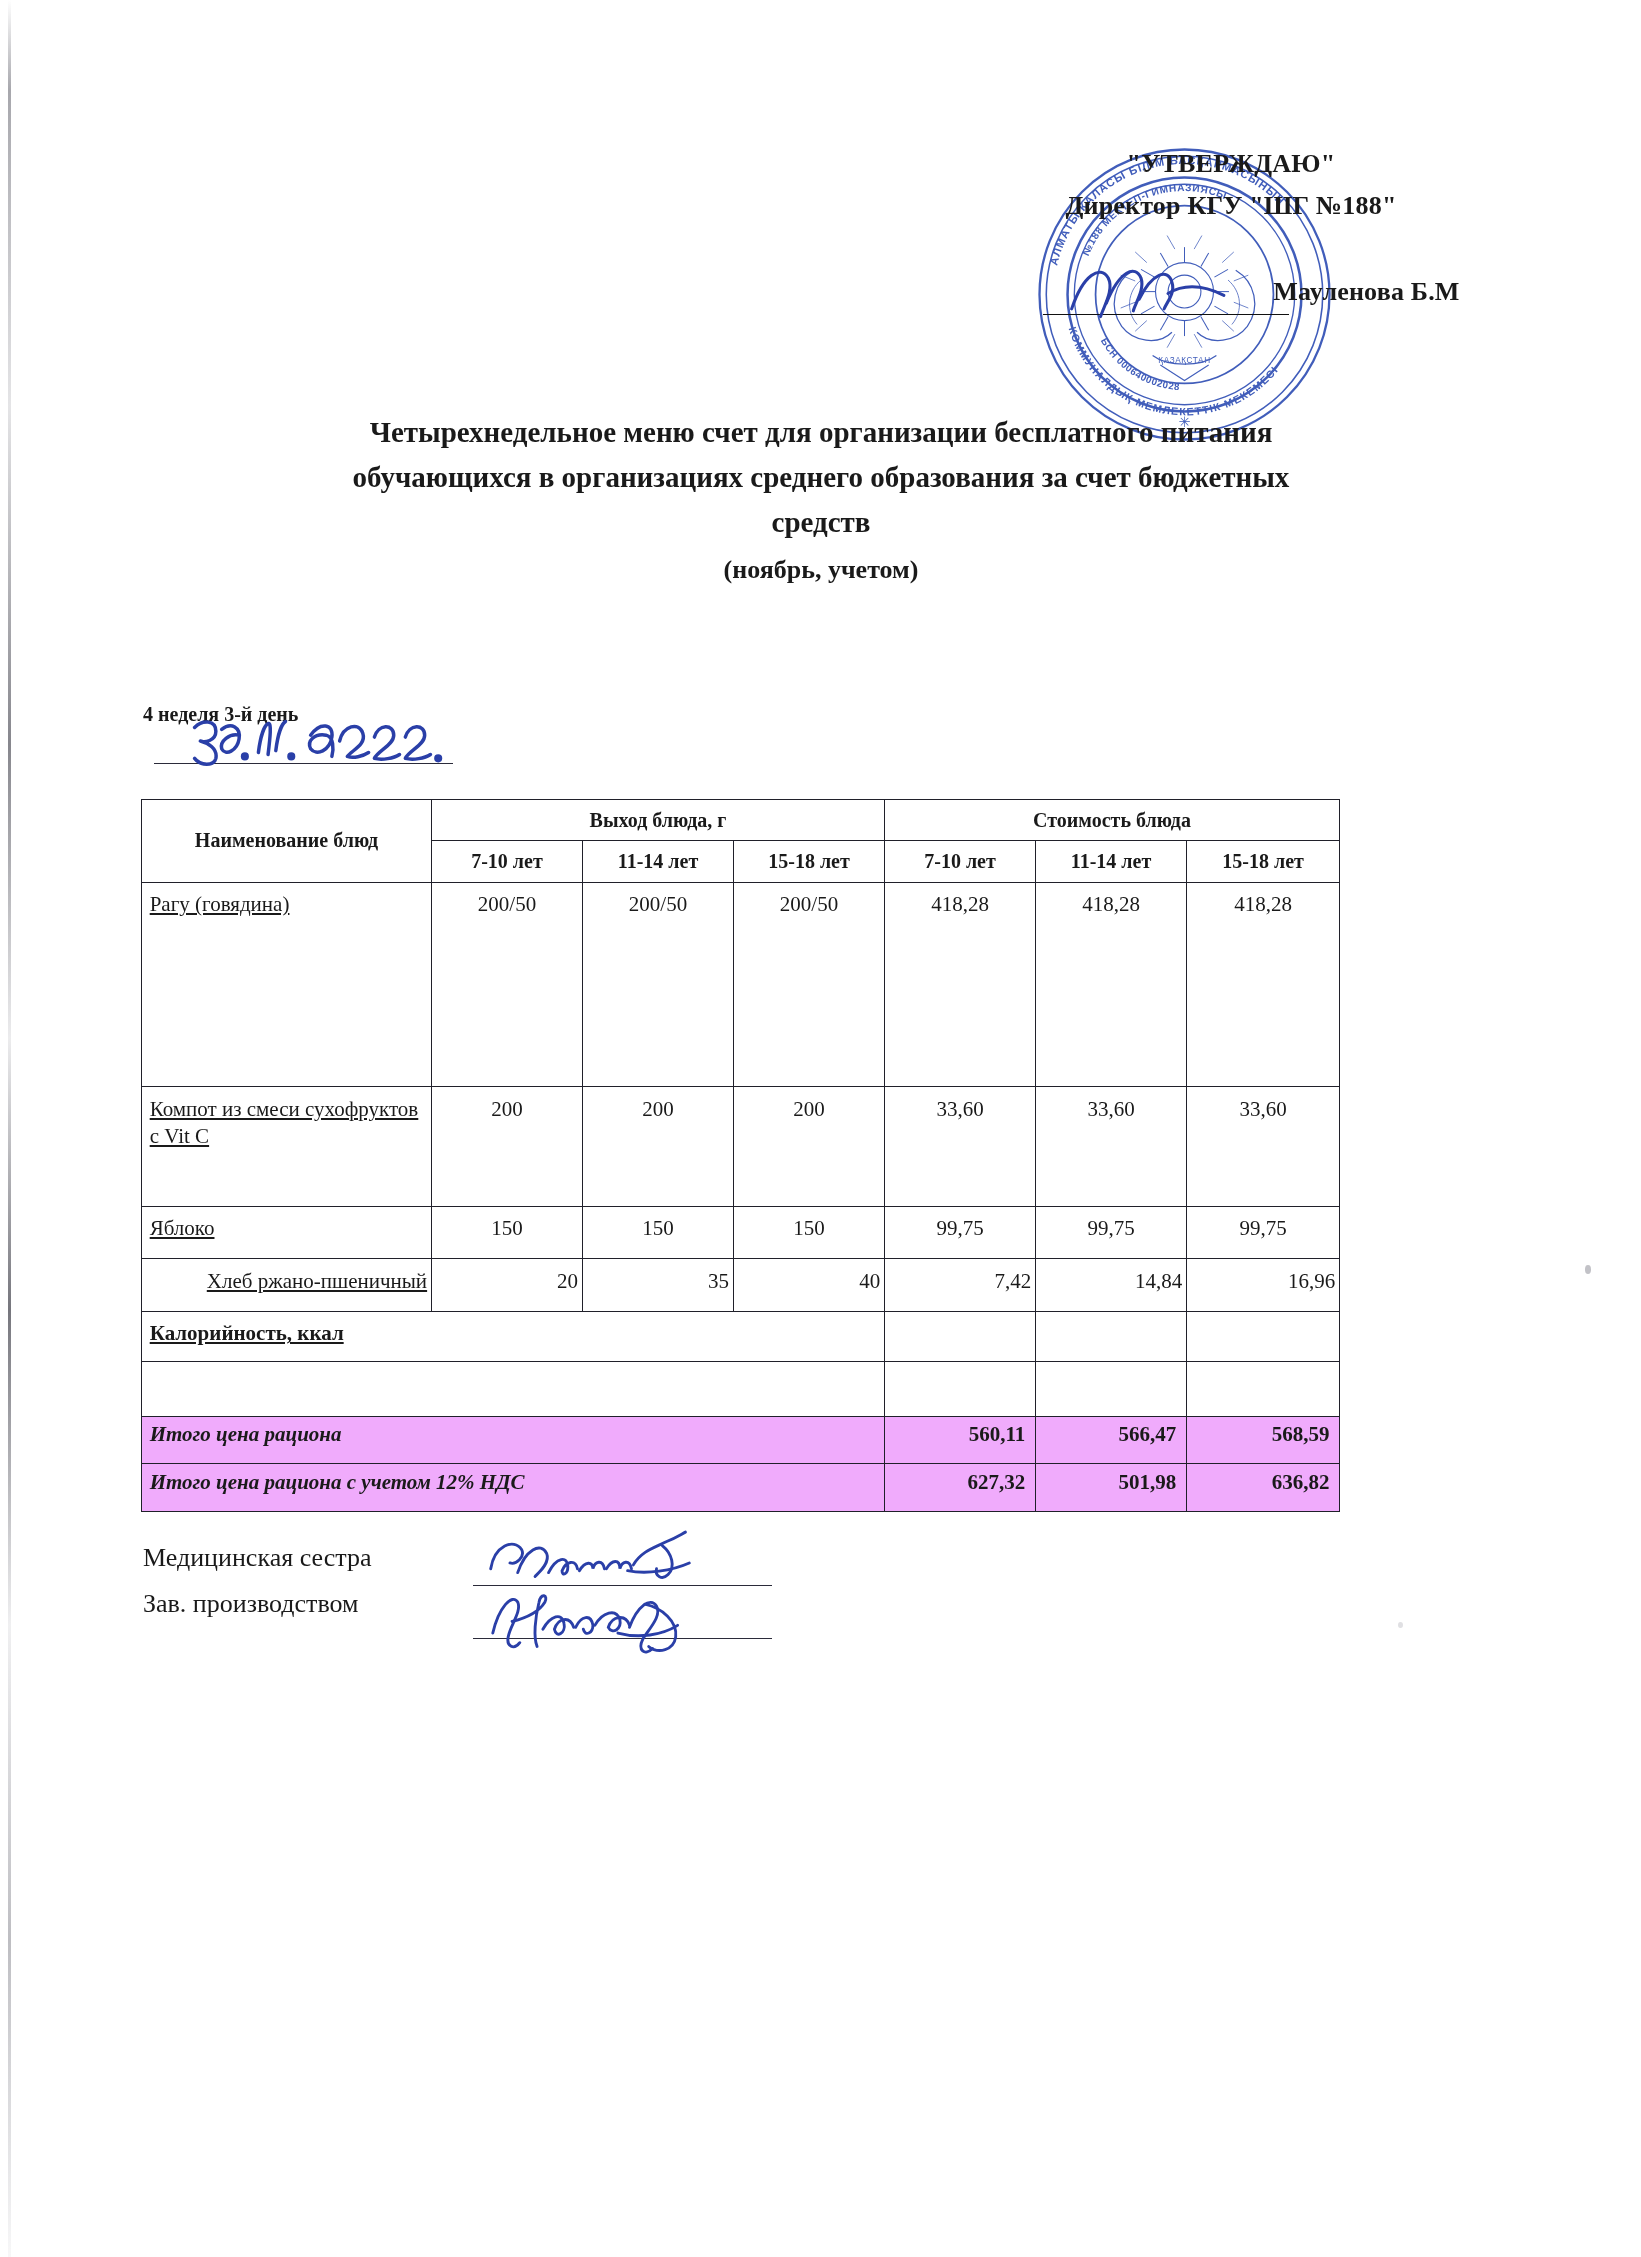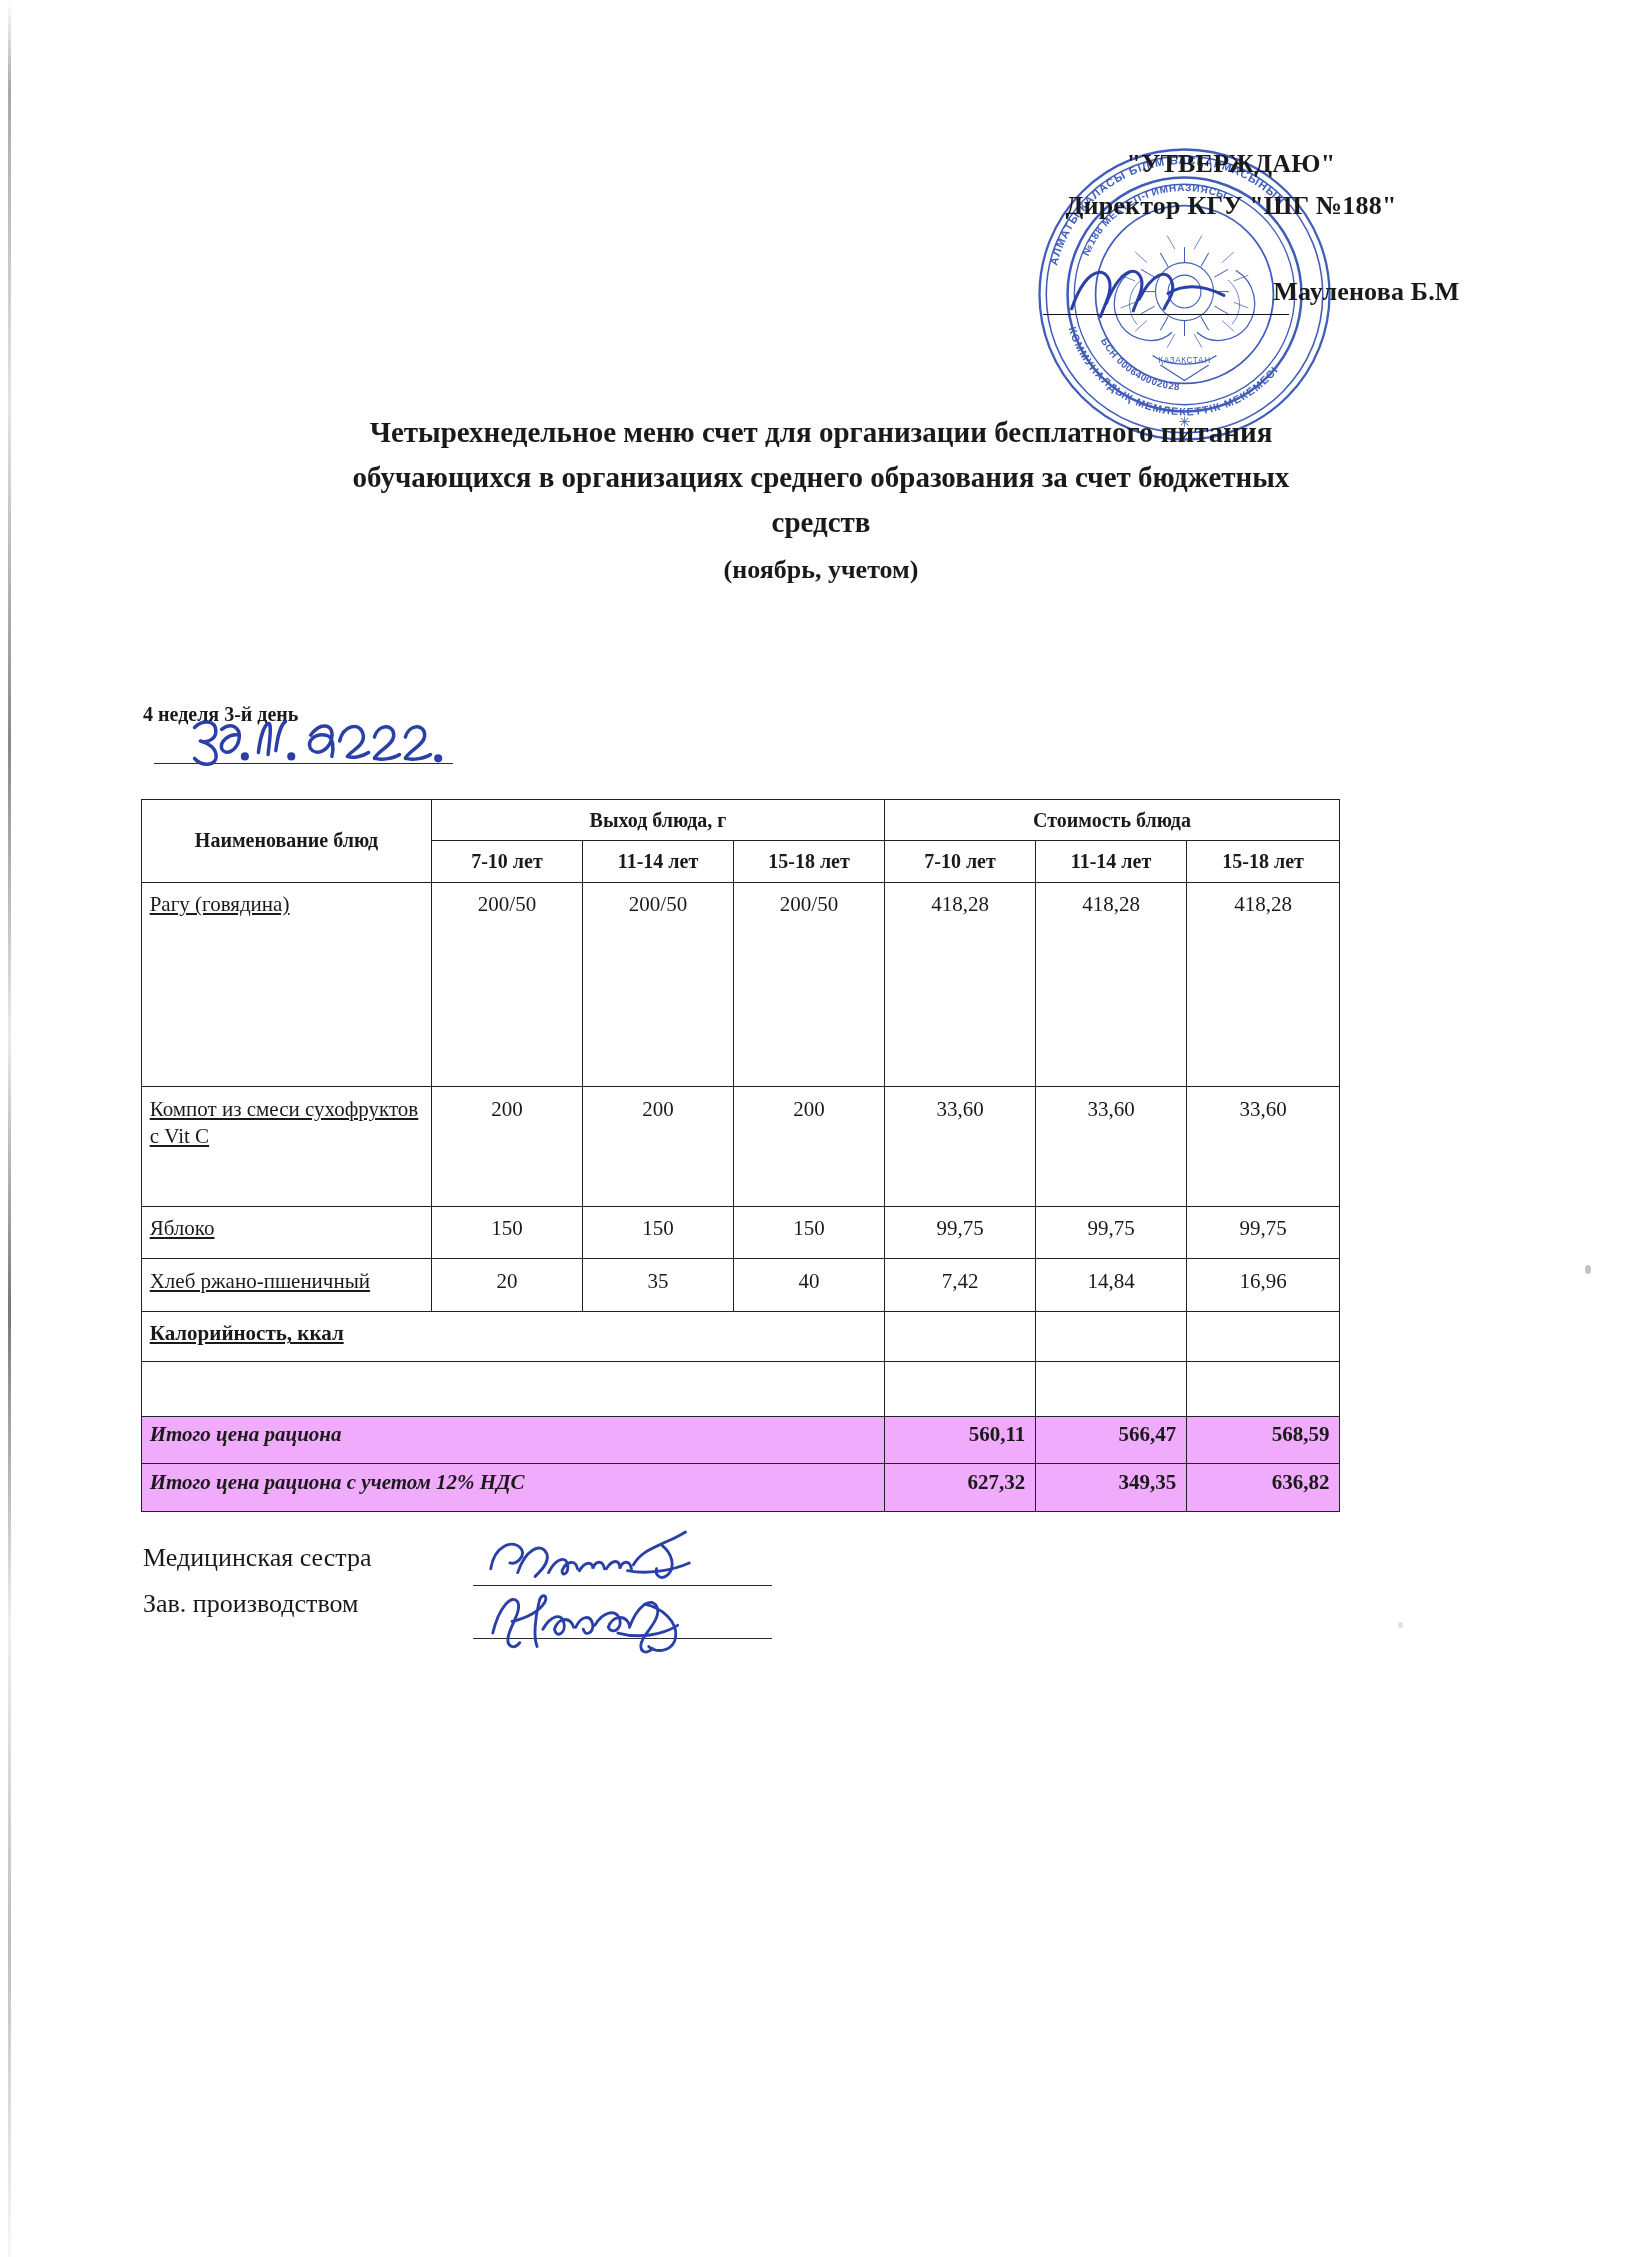--- a/index.html
+++ b/index.html
@@ -177,21 +177,21 @@
   }
   td.num {
     text-align: center;
     padding: 9.7px 3.9px 0 3.9px;
     font-size: 21px;
   }
 
   tr.row-ragu td { height: 189px; }
   tr.row-kompot td { height: 104px; }
   tr.row-apple td { height: 37px; }
-  tr.row-bread td { height: 37px; }
+  tr.row-bread td { height: 37px; text-align: right; }
   tr.row-cal td { height: 35px; }
   tr.row-blank td { height: 39px; }
 
   td.bold-name {
     font-weight: bold;
   }
   tr.total-row td {
     background: #f0abfc;
     height: 35px;
   }
@@ -427,21 +427,21 @@
     </tr>
     <tr class="total-row">
       <td class="total-label" colspan="4">Итого цена рациона</td>
       <td class="total-val">560,11</td>
       <td class="total-val">566,47</td>
       <td class="total-val">568,59</td>
     </tr>
     <tr class="total-row">
       <td class="total-label" colspan="4">Итого цена рациона с учетом 12% НДС</td>
       <td class="total-val">627,32</td>
-      <td class="total-val">349,35</td>
+      <td class="total-val">501,98</td>
       <td class="total-val">636,82</td>
     </tr>
   </tbody>
 </table>
 
 <div class="sig-block">
   <div>Медицинская сестра</div>
   <div>Зав. производством</div>
 </div>
 <div class="sig-line sig-line-1"></div>

